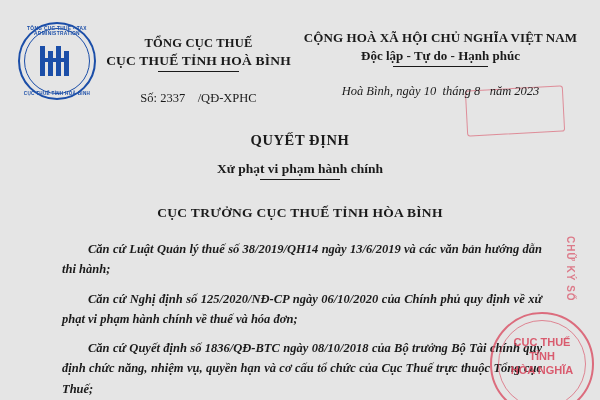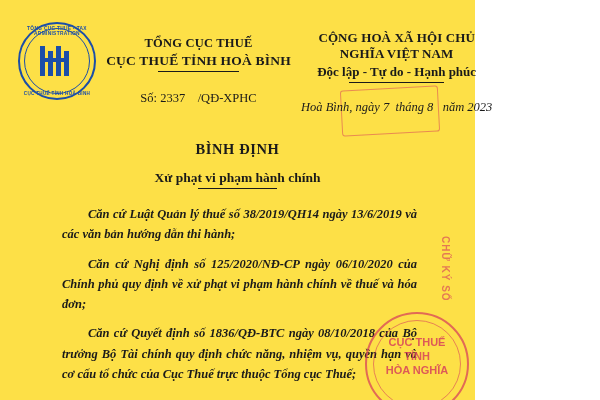--- a/index.html
+++ b/index.html
@@ -11,23 +11,23 @@
     height: 400px;
     background: #ffffff;
     font-family: "Liberation Serif", serif;
     color: #1a1a1a;
     overflow: hidden;
     position: relative;
   }
 
   .page {
     position: relative;
-    width: 475px;
+    width: 600px;
     height: 400px;
-    background: #fde047;
+    background: #e5e5e5;
   }
 
   
   .header {
     position: relative;
     display: flex;
     align-items: flex-start;
     padding: 14px 20px 0 14px;
   }
 
@@ -304,30 +304,31 @@
 
     <div class="org-block">
       <div class="org-line1">TỔNG CỤC THUẾ</div>
       <div class="org-line2">CỤC THUẾ TỈNH HOÀ BÌNH</div>
       <div class="doc-no">Số: 2337    /QĐ-XPHC</div>
     </div>
 
     <div class="nation-block">
       <div class="nation-line1">CỘNG HOÀ XÃ HỘI CHỦ NGHĨA VIỆT NAM</div>
       <div class="nation-line2">Độc lập - Tự do - Hạnh phúc</div>
-      <div class="place-date">Hoà Bình, ngày 7  tháng 8   năm 2023</div>
+      <div class="place-date">Hoà Bình, ngày 10  tháng 8   năm 2023</div>
     </div>
 
   </div>
 
   <div class="title-block">
-    <div class="title-main">BÌNH ĐỊNH</div>
+    <div class="title-main">QUYẾT ĐỊNH</div>
     <div><span class="title-sub">Xử phạt vi phạm hành chính</span></div>
   </div>
 
+  <div class="authority">CỤC TRƯỞNG CỤC THUẾ TỈNH HÒA BÌNH</div>
 
   <div class="body-text">
     <p>Căn cứ Luật Quản lý thuế số 38/2019/QH14 ngày 13/6/2019 và các văn bản hướng dẫn thi hành;</p>
     <p>Căn cứ Nghị định số 125/2020/NĐ-CP ngày 06/10/2020 của Chính phủ quy định về xử phạt vi phạm hành chính về thuế và hóa đơn;</p>
     <p>Căn cứ Quyết định số 1836/QĐ-BTC ngày 08/10/2018 của Bộ trưởng Bộ Tài chính quy định chức năng, nhiệm vụ, quyền hạn và cơ cấu tổ chức của Cục Thuế trực thuộc Tổng cục Thuế;</p>
   </div>
 
   <div class="stamp-side">CHỮ KÝ SỐ</div>
 
   <div class="stamp-round">

